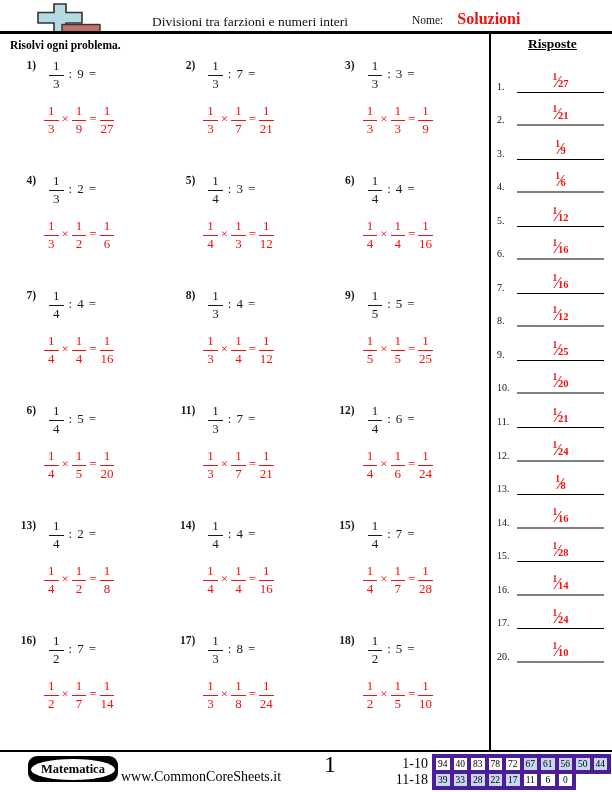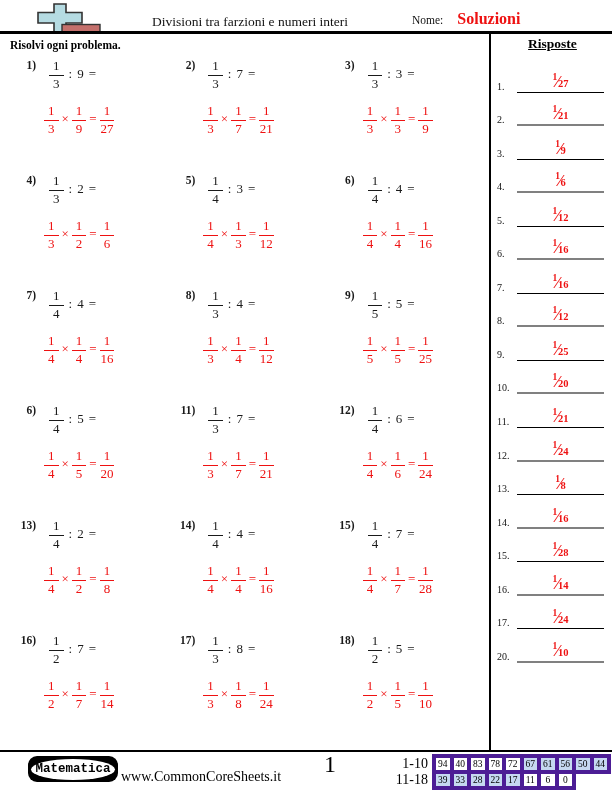--- a/index.html
+++ b/index.html
@@ -37,21 +37,21 @@
   .a-id { flex:none; width:20px; font-size:10px; color:#111; padding-bottom:1px; }
   .a-line { flex:1; margin-right:8px; border-bottom:1px solid #000; text-align:center; padding-bottom:1px; }
   .a-row:nth-child(even) .a-line { border-bottom:2.5px solid #808080; }
   .sfrac { color:var(--sol-red); font-weight:bold; white-space:nowrap; }
   .sfrac .sn { font-size:9.5px; vertical-align:7px; }
   .sfrac .sx { font-size:16px; margin:0 -1px; }
   .sfrac .sd { font-size:10.5px; }
 
   
   .footer-rule { position:absolute; left:0; top:750px; width:612px; height:2px; background:#000; }
-  .badge-outer { position:absolute; left:28px; top:756px; width:90px; height:26px; background:#000; border-radius:9px; display:flex; align-items:center; justify-content:center;font-family:Liberation Mono, monospace; }
+  .badge-outer { position:absolute; left:28px; top:756px; width:90px; height:26px; background:#000; border-radius:9px; display:flex; align-items:center; justify-content:center; }
   .badge-inner { width:84px; height:21px; background:#fff; border-radius:50%; display:flex; align-items:center; justify-content:center; font-weight:bold; font-size:12.5px; color:#000; }
   .site-text { position:absolute; left:121px; top:769px; font-size:14px; color:#000; }
   .page-num { position:absolute; left:300px; top:751px; width:60px; text-align:center; font-size:24px; color:#000; }
   .score-table { position:absolute; right:1px; top:754px; border-collapse:collapse; }
   .score-table td { padding:0; }
   .sc { border:4px solid #4c1d95; width:17.5px; height:15.5px; text-align:center; font-size:9.5px; color:#000; }
   .sc.shaded { background:var(--shade); }
   .sc.empty { border:none; }
   .sl-label { border:none; font-size:14px; text-align:right; padding-right:4px !important; color:#000; }
 </style>

